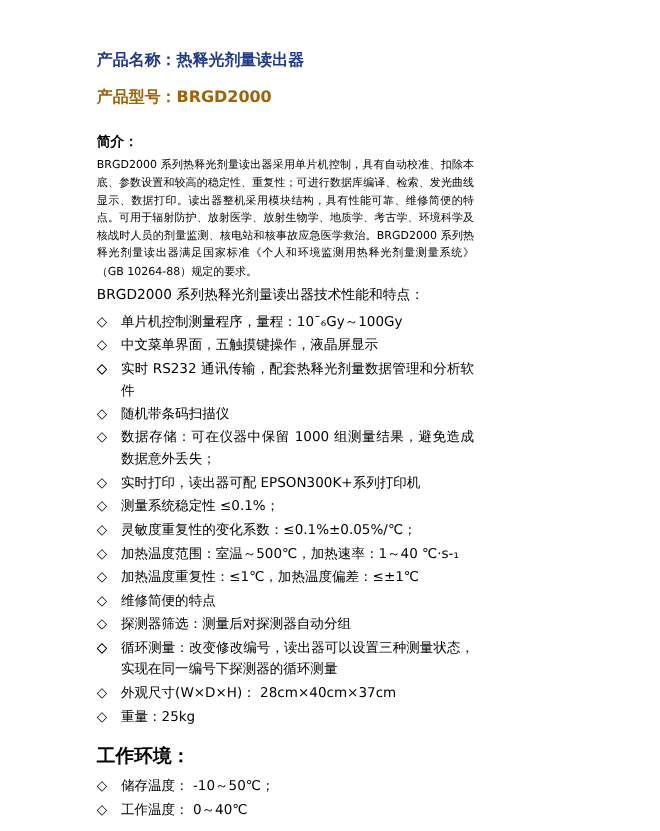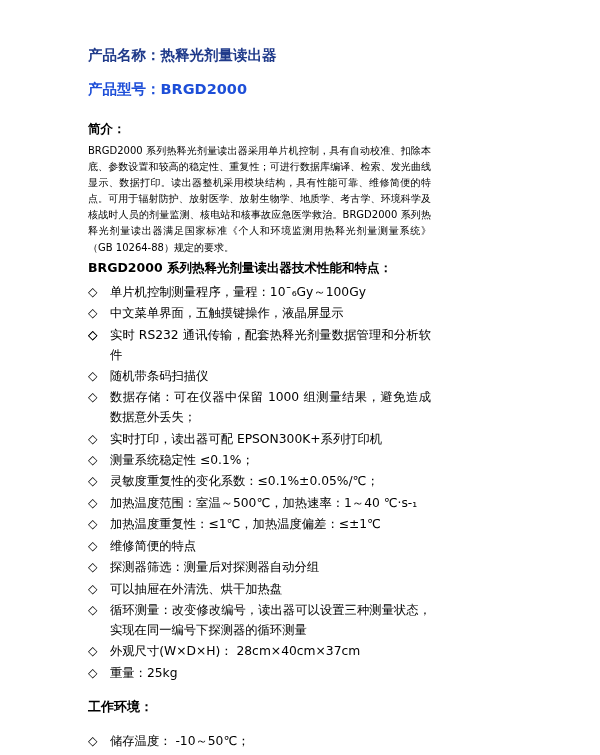--- a/index.html
+++ b/index.html
@@ -42,21 +42,21 @@
     margin-bottom: 5px;
   }
   .para {
     font-size: 10px;
     line-height: 1.62;
     text-align: justify;
     text-justify: inter-ideograph;
     margin: 0 0 4px 0;
   }
   .spec-heading {
-    font-weight: bold;
+    font-weight: normal;
     font-size: 12.5px;
     margin-bottom: 6px;
   }
   ul.diamond-list {
     list-style: none;
     margin: 0;
     padding: 0;
   }
   ul.diamond-list > li {
     font-size: 12.3px;
@@ -68,52 +68,52 @@
   }
   ul.diamond-list > li .bullet {
     position: absolute;
     left: 0;
     top: 0;
     font-size: 12.3px;
     line-height: 1.62;
   }
   .env-heading {
     font-weight: bold;
-    font-size: 13px;
+    font-size: 17px;
     margin-top: 14px;
-    margin-bottom: 16px;
+    margin-bottom: 6px;
   }
 </style>
 </head>
 <body>
 
 <div class="page">
 
   <div class="title-line" style="color: rgb(31, 58, 138);">产品名称：热释光剂量读出器</div>
-  <div class="title-line second" style="color: #1d4ed8;">产品型号：BRGD2000</div>
+  <div class="title-line second" style="color: #a16207;">产品型号：BRGD2000</div>
 
   <div class="section-heading">简介：</div>
   <p class="para">BRGD2000 系列热释光剂量读出器采用单片机控制，具有自动校准、扣除本底、参数设置和较高的稳定性、重复性；可进行数据库编译、检索、发光曲线显示、数据打印。读出器整机采用模块结构，具有性能可靠、维修简便的特点。可用于辐射防护、放射医学、放射生物学、地质学、考古学、环境科学及核战时人员的剂量监测、核电站和核事故应急医学救治。BRGD2000 系列热释光剂量读出器满足国家标准《个人和环境监测用热释光剂量测量系统》（GB 10264-88）规定的要求。</p>
 
   <div class="spec-heading">BRGD2000 系列热释光剂量读出器技术性能和特点：</div>
   <ul class="diamond-list">
     <li><span class="bullet">◇</span><span>单片机控制测量程序，量程：10ˉ₆Gy～100Gy</span></li>
     <li><span class="bullet">◇</span><span>中文菜单界面，五触摸键操作，液晶屏显示</span></li>
     <li><span class="bullet">◇</span></li>
     <li><span class="bullet">◇</span><span>实时 RS232 通讯传输，配套热释光剂量数据管理和分析软件</span></li>
     <li><span class="bullet">◇</span><span>随机带条码扫描仪</span></li>
     <li><span class="bullet">◇</span><span>数据存储：可在仪器中保留 1000 组测量结果，避免造成数据意外丢失；</span></li>
     <li><span class="bullet">◇</span><span>实时打印，读出器可配 EPSON300K+系列打印机</span></li>
     <li><span class="bullet">◇</span><span>测量系统稳定性 ≤0.1%；</span></li>
     <li><span class="bullet">◇</span><span>灵敏度重复性的变化系数：≤0.1%±0.05%/℃；</span></li>
     <li><span class="bullet">◇</span><span>加热温度范围：室温～500℃，加热速率：1～40 ℃·s-₁</span></li>
     <li><span class="bullet">◇</span><span>加热温度重复性：≤1℃，加热温度偏差：≤±1℃</span></li>
     <li><span class="bullet">◇</span><span>维修简便的特点</span></li>
     <li><span class="bullet">◇</span><span>探测器筛选：测量后对探测器自动分组</span></li>
-    <li><span class="bullet">◇</span><span>可以抽屉在外清洗、烘干加热盘</span></li>
+    <li><span class="bullet">◇</span></li>
     <li><span class="bullet">◇</span><span>循环测量：改变修改编号，读出器可以设置三种测量状态，实现在同一编号下探测器的循环测量</span></li>
     <li><span class="bullet">◇</span><span>外观尺寸(W×D×H)： 28cm×40cm×37cm</span></li>
     <li><span class="bullet">◇</span><span>重量：25kg</span></li>
   </ul>
 
   <div class="env-heading">工作环境：</div>
   <ul class="diamond-list">
     <li><span class="bullet">◇</span><span>储存温度： -10～50℃；</span></li>
     <li><span class="bullet">◇</span><span>工作温度： 0～40℃</span></li>
 

